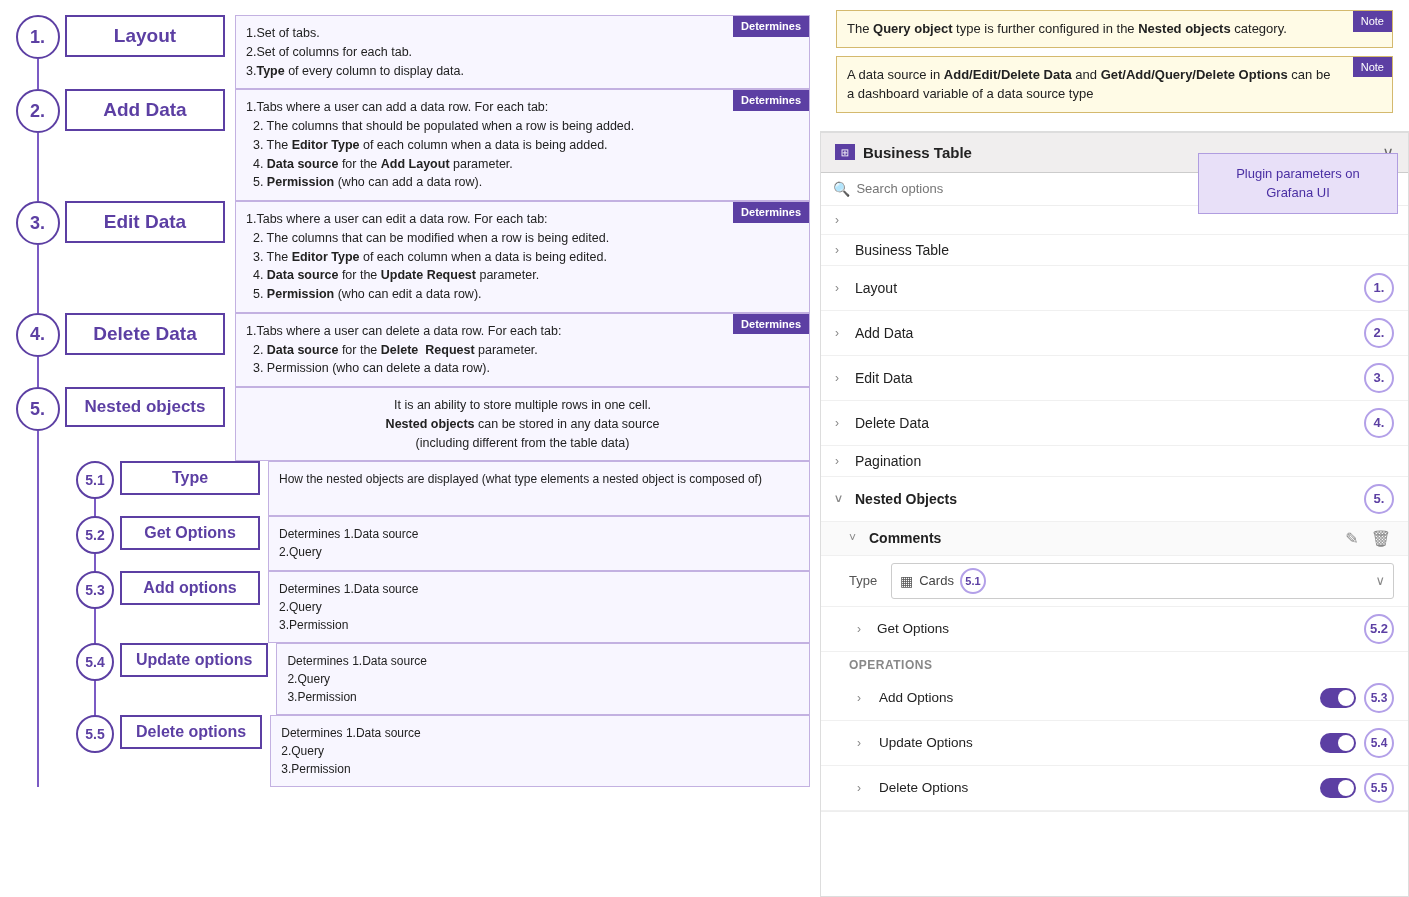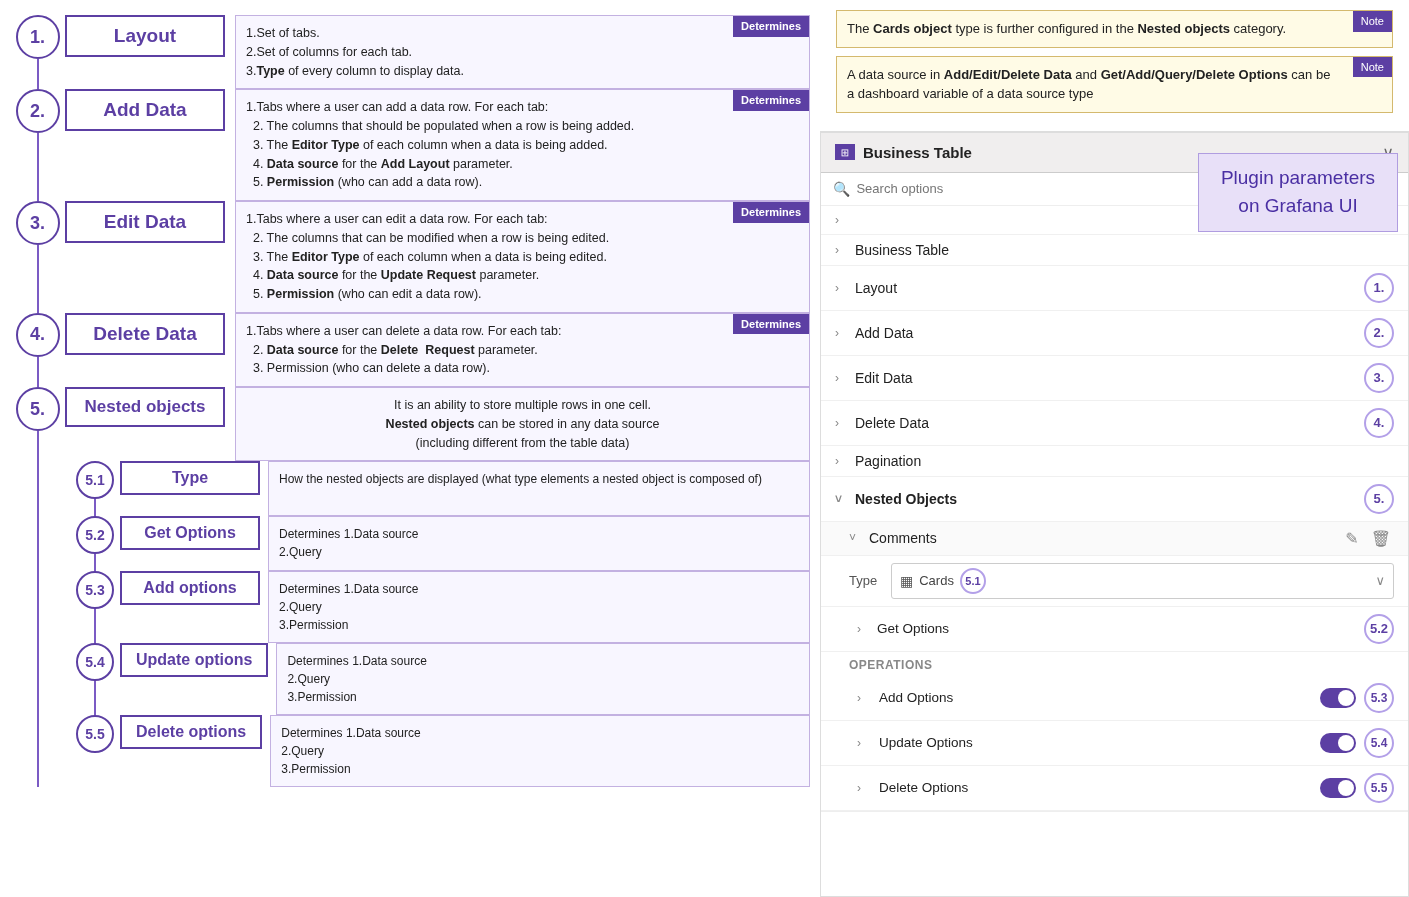--- a/index.html
+++ b/index.html
@@ -365,21 +365,21 @@
       display: flex;
       align-items: center;
       padding: 7px 14px 7px 28px;
       font-size: 14px;
       color: #222;
       border-bottom: 1px solid #f0f0f0;
       gap: 6px;
       background: #fafafa;
     }
 
-    .comments-label { flex: 1; font-weight: 400; }
+    .comments-label { flex: 1; font-weight: 700; }
 
     .icon-btn {
       background: none;
       border: none;
       cursor: pointer;
       color: #888;
       font-size: 16px;
       padding: 0 3px;
     }
 
@@ -636,31 +636,31 @@
     </div>
 
   </div>
 </div>
 
 <div class="right-panel">
 
   <div class="notes-area">
     <div class="note-item">
       <span class="note-tag">Note</span>
-      <span>The <b>Cards object</b> type is further configured in the <b>Nested objects</b> category.</span>
+      <span>The <b>Query object</b> type is further configured in the <b>Nested objects</b> category.</span>
     </div>
     <div class="note-item">
       <span class="note-tag">Note</span>
       <span>A data source in <b>Add/Edit/Delete Data</b> and <b>Get/Add/Query/Delete Options</b> can be a dashboard variable of a data source type</span>
     </div>
   </div>
 
   <div class="options-panel" style="position:relative;">
 
-    <div class="plugin-hint" style="top:20px;right:10px;font-size:19px;line-height:1.5;">Plugin parameters
+    <div class="plugin-hint" style="top:20px;right:10px;font-size:13px;line-height:1.5;">Plugin parameters
 on Grafana UI</div>
 
     <div class="panel-header">
       <span class="panel-table-icon">⊞</span>
       <span class="panel-header-title">Business Table</span>
       <span class="panel-chevron">∨</span>
     </div>
 
     <div class="search-row">
       <span class="search-icon-span">🔍</span>

